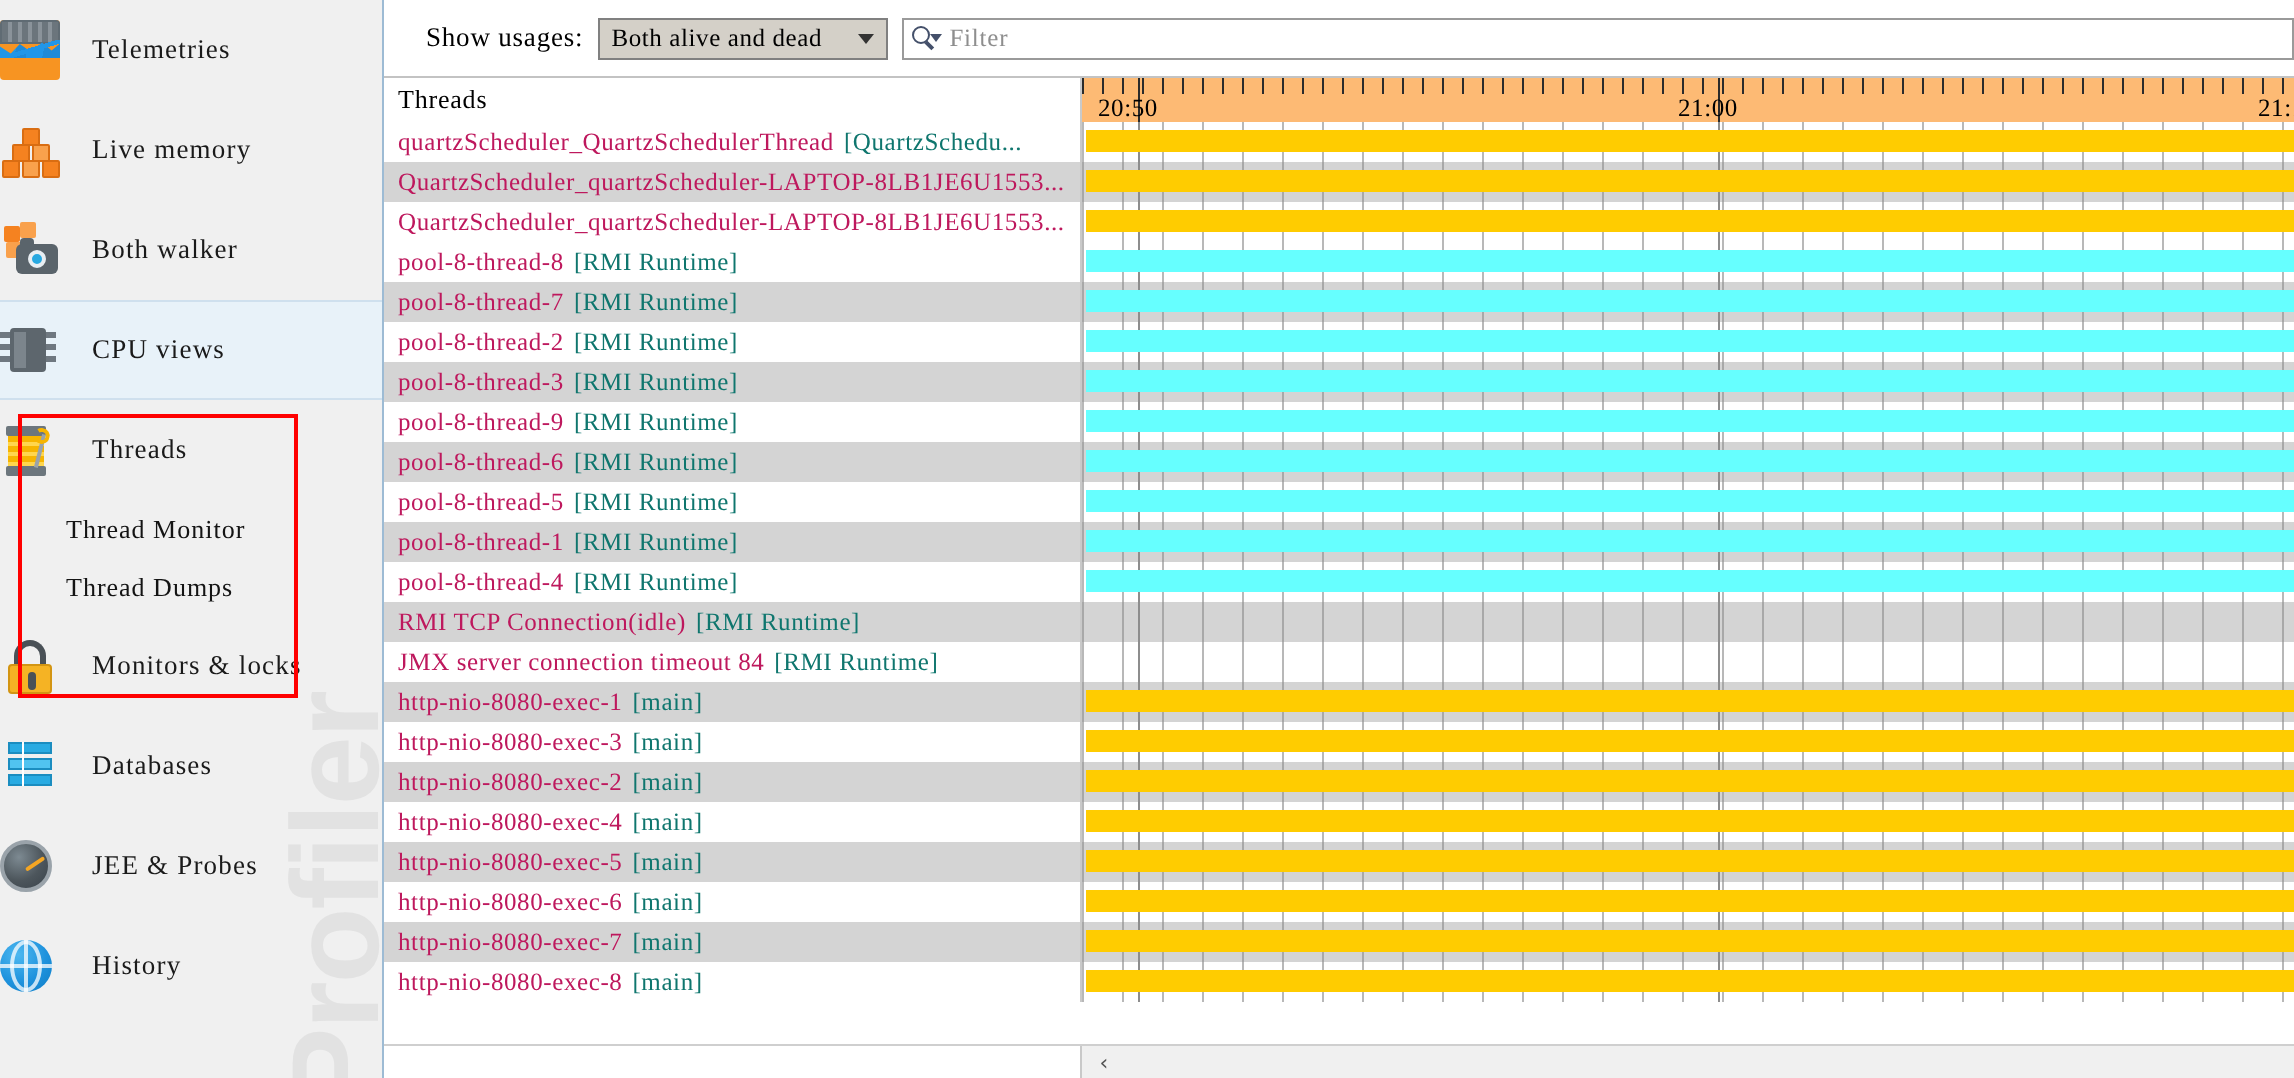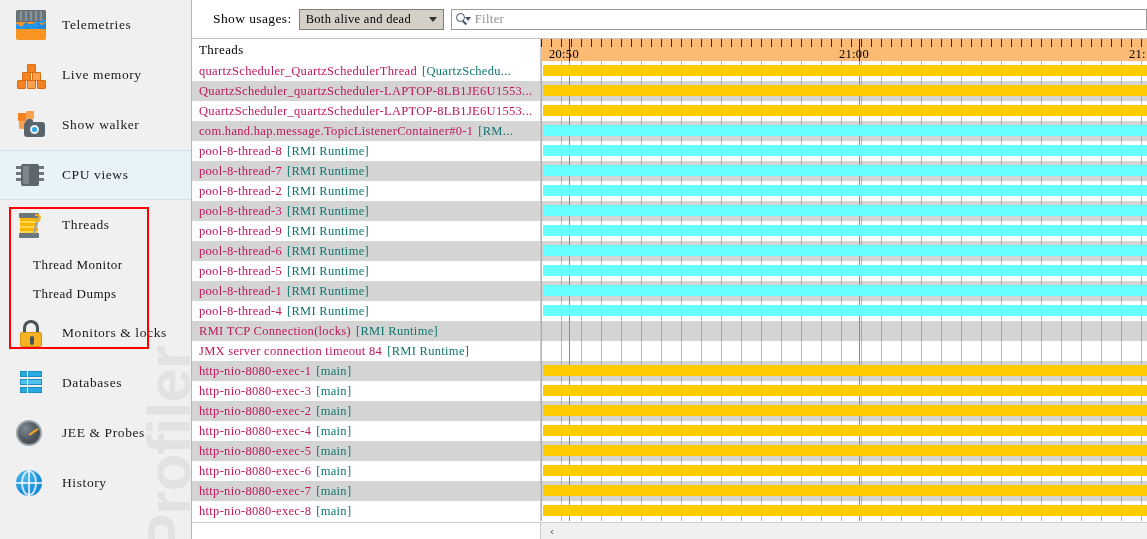--- a/index.html
+++ b/index.html
@@ -51,21 +51,20 @@
     z-index: 0;
   }
   .nav {
     position: relative;
     z-index: 2;
   }
   .nav-item {
     height: 50px;
     display: flex;
     align-items: center;
-    padding-left: 16px;
     box-sizing: border-box;
     cursor: default;
   }
   .nav-item.selected {
     background: #e8f2f9;
     border-top: 1px solid #cfe0ee;
     border-bottom: 1px solid #cfe0ee;
   }
   .nav-icon {
     width: 30px;
@@ -457,21 +456,21 @@
         <span class="nav-label">Live memory</span>
       </div>
 
       <div class="nav-item">
         <div class="nav-icon ic-heap">
           <span class="hb"></span>
             <span class="hb"></span>
             <span class="hb"></span>
           <span class="cam"></span>
         </div>
-        <span class="nav-label">Show walker</span>
+        <span class="nav-label">Both walker</span>
       </div>
 
       <div class="nav-item selected">
         <div class="nav-icon" style="position:relative;">
           <div class="ic-cpu" style="position:absolute;">
               <div class="cpu-shine"></div>
             </div>
         </div>
         <span class="nav-label">CPU views</span>
       </div>
@@ -590,133 +589,122 @@
           <div class="row">
             <div class="row-name">
               <span class="tname">QuartzScheduler_quartzScheduler-LAPTOP-8LB1JE6U1553...</span>
             </div>
             <div class="row-track">
               <div class="majorline" style="left: 28px;"></div>
               <div class="majorline" style="left: 318px;"></div>
               <div class="bar gold"></div>
             </div>
           </div>
-          <div class="row alt">
-            <div class="row-name">
-              <span class="tname">com.hand.hap.message.TopicListenerContainer#0-1</span>
-              <span class="tgroup">[RM...</span>
+          <div class="row">
+            <div class="row-name">
+              <span class="tname">pool-8-thread-8</span>
+              <span class="tgroup">[RMI Runtime]</span>
             </div>
             <div class="row-track">
               <div class="majorline" style="left: 28px;"></div>
               <div class="majorline" style="left: 318px;"></div>
               <div class="bar cyan"></div>
             </div>
           </div>
-          <div class="row">
-            <div class="row-name">
-              <span class="tname">pool-8-thread-8</span>
+          <div class="row alt">
+            <div class="row-name">
+              <span class="tname">pool-8-thread-7</span>
               <span class="tgroup">[RMI Runtime]</span>
             </div>
             <div class="row-track">
               <div class="majorline" style="left: 28px;"></div>
               <div class="majorline" style="left: 318px;"></div>
               <div class="bar cyan"></div>
             </div>
           </div>
-          <div class="row alt">
-            <div class="row-name">
-              <span class="tname">pool-8-thread-7</span>
+          <div class="row">
+            <div class="row-name">
+              <span class="tname">pool-8-thread-2</span>
               <span class="tgroup">[RMI Runtime]</span>
             </div>
             <div class="row-track">
               <div class="majorline" style="left: 28px;"></div>
               <div class="majorline" style="left: 318px;"></div>
               <div class="bar cyan"></div>
             </div>
           </div>
-          <div class="row">
-            <div class="row-name">
-              <span class="tname">pool-8-thread-2</span>
+          <div class="row alt">
+            <div class="row-name">
+              <span class="tname">pool-8-thread-3</span>
               <span class="tgroup">[RMI Runtime]</span>
             </div>
             <div class="row-track">
               <div class="majorline" style="left: 28px;"></div>
               <div class="majorline" style="left: 318px;"></div>
               <div class="bar cyan"></div>
             </div>
           </div>
-          <div class="row alt">
-            <div class="row-name">
-              <span class="tname">pool-8-thread-3</span>
+          <div class="row">
+            <div class="row-name">
+              <span class="tname">pool-8-thread-9</span>
               <span class="tgroup">[RMI Runtime]</span>
             </div>
             <div class="row-track">
               <div class="majorline" style="left: 28px;"></div>
               <div class="majorline" style="left: 318px;"></div>
               <div class="bar cyan"></div>
             </div>
           </div>
-          <div class="row">
-            <div class="row-name">
-              <span class="tname">pool-8-thread-9</span>
+          <div class="row alt">
+            <div class="row-name">
+              <span class="tname">pool-8-thread-6</span>
               <span class="tgroup">[RMI Runtime]</span>
             </div>
             <div class="row-track">
               <div class="majorline" style="left: 28px;"></div>
               <div class="majorline" style="left: 318px;"></div>
               <div class="bar cyan"></div>
             </div>
           </div>
-          <div class="row alt">
-            <div class="row-name">
-              <span class="tname">pool-8-thread-6</span>
+          <div class="row">
+            <div class="row-name">
+              <span class="tname">pool-8-thread-5</span>
               <span class="tgroup">[RMI Runtime]</span>
             </div>
             <div class="row-track">
               <div class="majorline" style="left: 28px;"></div>
               <div class="majorline" style="left: 318px;"></div>
               <div class="bar cyan"></div>
             </div>
           </div>
-          <div class="row">
-            <div class="row-name">
-              <span class="tname">pool-8-thread-5</span>
+          <div class="row alt">
+            <div class="row-name">
+              <span class="tname">pool-8-thread-1</span>
               <span class="tgroup">[RMI Runtime]</span>
             </div>
             <div class="row-track">
               <div class="majorline" style="left: 28px;"></div>
               <div class="majorline" style="left: 318px;"></div>
               <div class="bar cyan"></div>
             </div>
           </div>
-          <div class="row alt">
-            <div class="row-name">
-              <span class="tname">pool-8-thread-1</span>
+          <div class="row">
+            <div class="row-name">
+              <span class="tname">pool-8-thread-4</span>
               <span class="tgroup">[RMI Runtime]</span>
             </div>
             <div class="row-track">
               <div class="majorline" style="left: 28px;"></div>
               <div class="majorline" style="left: 318px;"></div>
               <div class="bar cyan"></div>
             </div>
           </div>
-          <div class="row">
-            <div class="row-name">
-              <span class="tname">pool-8-thread-4</span>
-              <span class="tgroup">[RMI Runtime]</span>
-            </div>
-            <div class="row-track">
-              <div class="majorline" style="left: 28px;"></div>
-              <div class="majorline" style="left: 318px;"></div>
-              <div class="bar cyan"></div>
-            </div>
-          </div>
-          <div class="row alt">
-            <div class="row-name">
-              <span class="tname">RMI TCP Connection(locks)</span>
+          <div class="row alt">
+            <div class="row-name">
+              <span class="tname">RMI TCP Connection(idle)</span>
               <span class="tgroup">[RMI Runtime]</span>
             </div>
             <div class="row-track">
               <div class="majorline" style="left: 28px;"></div>
               <div class="majorline" style="left: 318px;"></div>
             </div>
           </div>
           <div class="row">
             <div class="row-name">
               <span class="tname">JMX server connection timeout 84</span>

